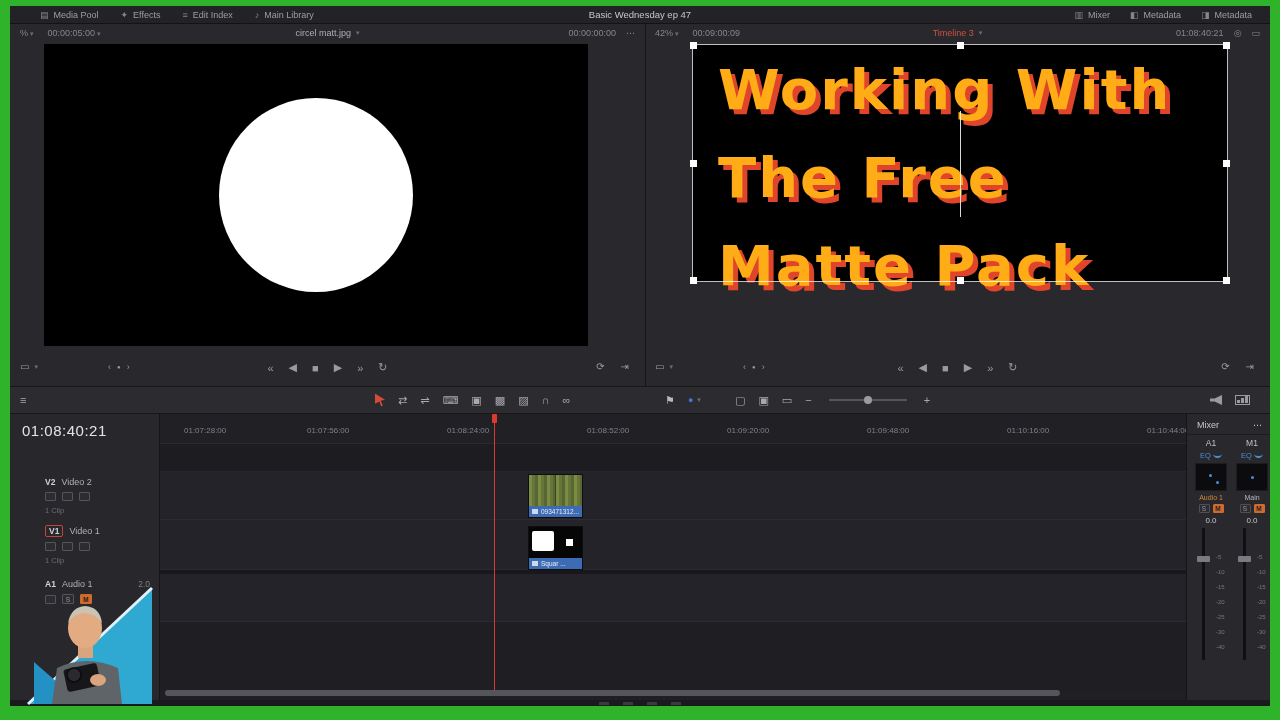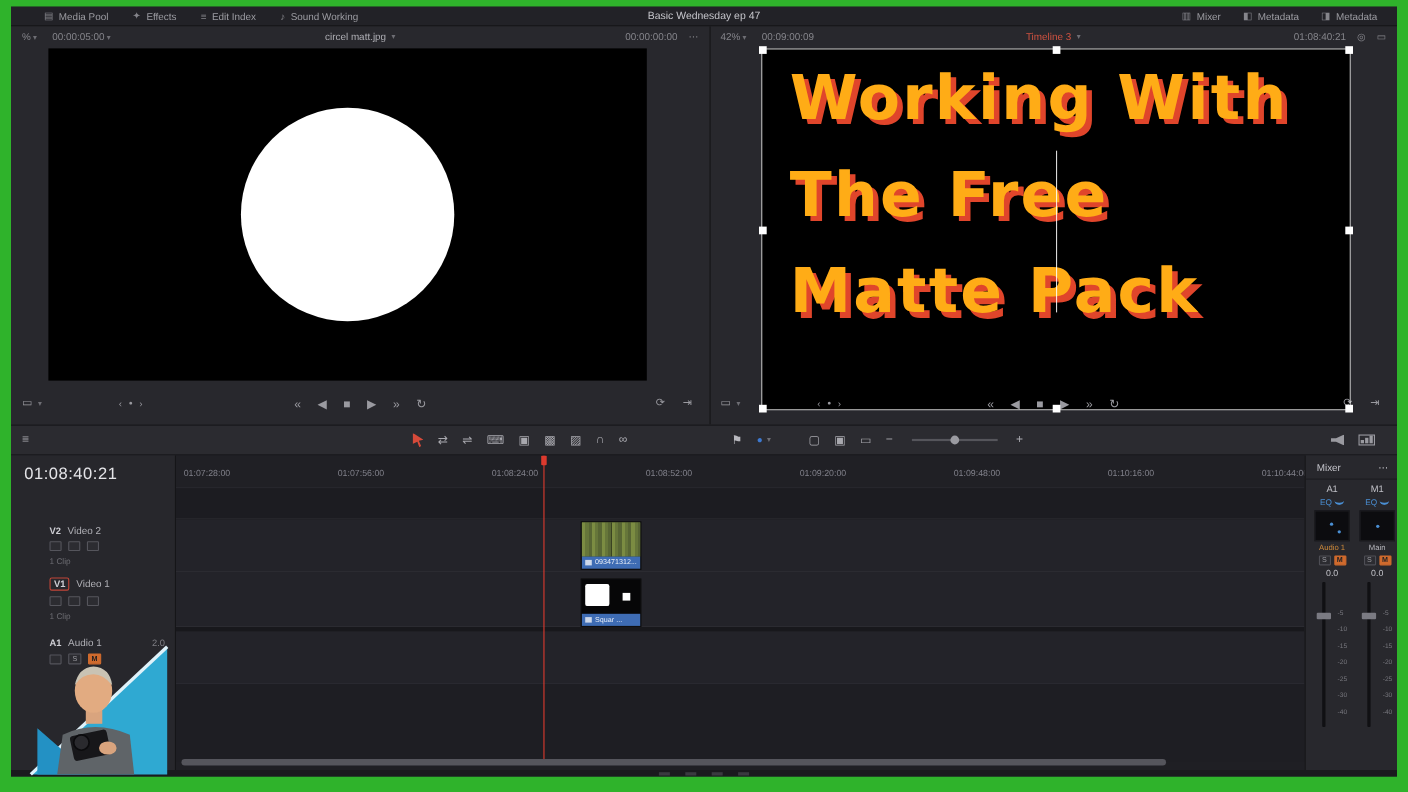--- a/index.html
+++ b/index.html
@@ -142,21 +142,21 @@
         <div class="tb-item">
           <span class="ticon">✦</span>
           <span>Effects</span>
         </div>
         <div class="tb-item">
           <span class="ticon">≡</span>
           <span>Edit Index</span>
         </div>
         <div class="tb-item">
           <span class="ticon">♪</span>
-          <span>Sound Working</span>
+          <span>Main Library</span>
         </div>
       </div>
       <div class="tb-title">Basic Wednesday ep 47</div>
       <div class="tb-right">
         <div class="tb-item">
           <span class="ticon">▥</span>
           <span>Mixer</span>
         </div>
         <div class="tb-item">
           <span class="ticon">◧</span>
@@ -206,21 +206,21 @@
         <span>01:08:40:21</span>
         <span>◎</span>
         <span>▭</span>
       </div>
     </div>
 
     <div class="viewer-black" style="left:34px;top:38px;width:544px;height:302px;">
       <div class="matte-circle"></div>
     </div>
 
-    <div class="viewer-black" style="left:682px;top:38px;width:536px;height:329px;">
+    <div class="viewer-black" style="left:682px;top:38px;width:536px;height:238px;">
       <div class="overlay-text">
         <div>Working With</div>
         <div>The Free</div>
         <div>Matte Pack</div>
       </div>
       <div class="sel-box">
         <span class="handle h-tl"></span>
         <span class="handle h-tm"></span>
         <span class="handle h-tr"></span>
         <span class="handle h-ml"></span>
@@ -370,21 +370,21 @@
           <div class="th-l2">
             <span class="msq"></span>
             <span class="msq lettered">S</span>
             <span class="msq lettered btn-m">M</span>
           </div>
         </div>
       </div>
 
       <div class="tl-content">
         <div class="row r-ruler">
-          <span class="rl" style="left:7px;">01:07:28:00</span>
+          <span class="rl" style="left:24px;">01:07:28:00</span>
           <span class="rl" style="left:147px;">01:07:56:00</span>
           <span class="rl" style="left:287px;">01:08:24:00</span>
           <span class="rl" style="left:427px;">01:08:52:00</span>
           <span class="rl" style="left:567px;">01:09:20:00</span>
           <span class="rl" style="left:707px;">01:09:48:00</span>
           <span class="rl" style="left:847px;">01:10:16:00</span>
           <span class="rl" style="left:987px;">01:10:44:00</span>
         </div>
         <div class="row r-gap"></div>
         <div class="row r-v2"></div>

